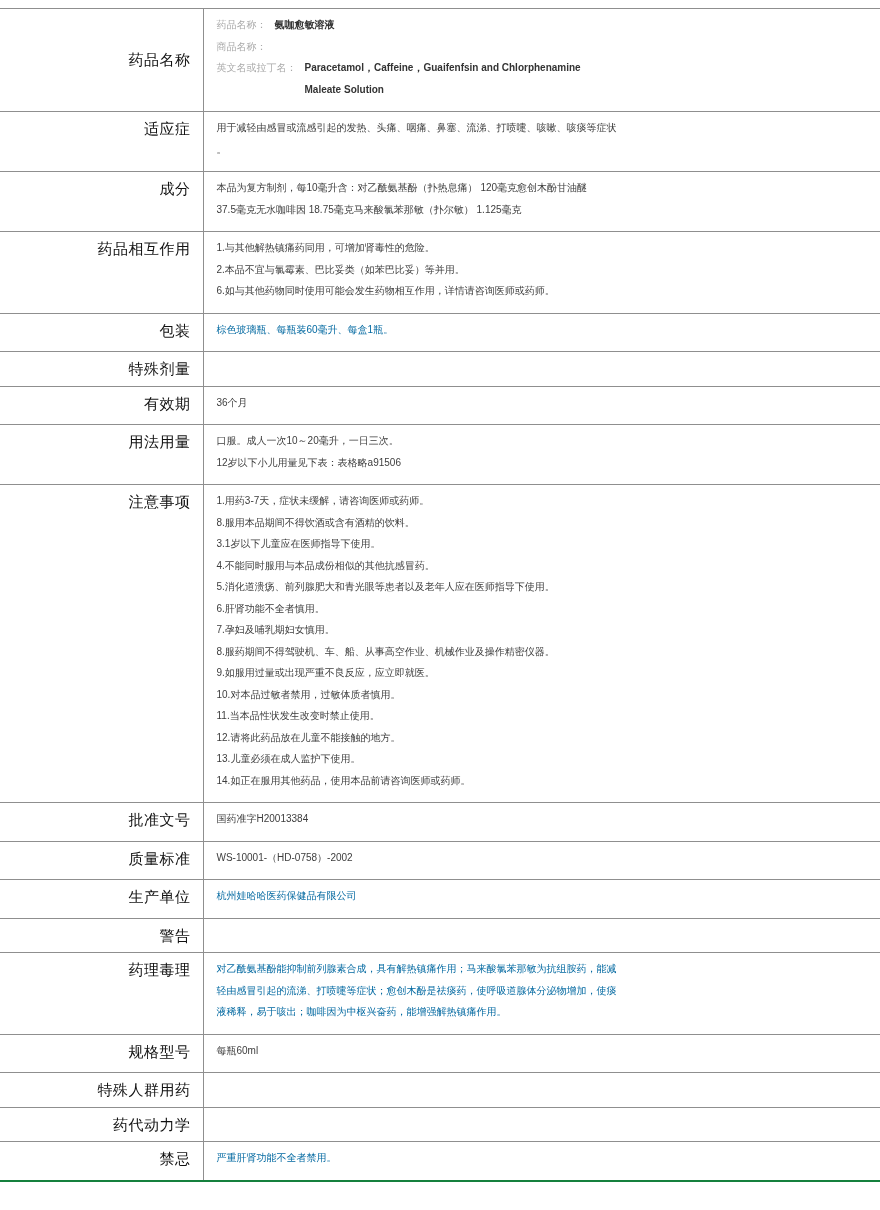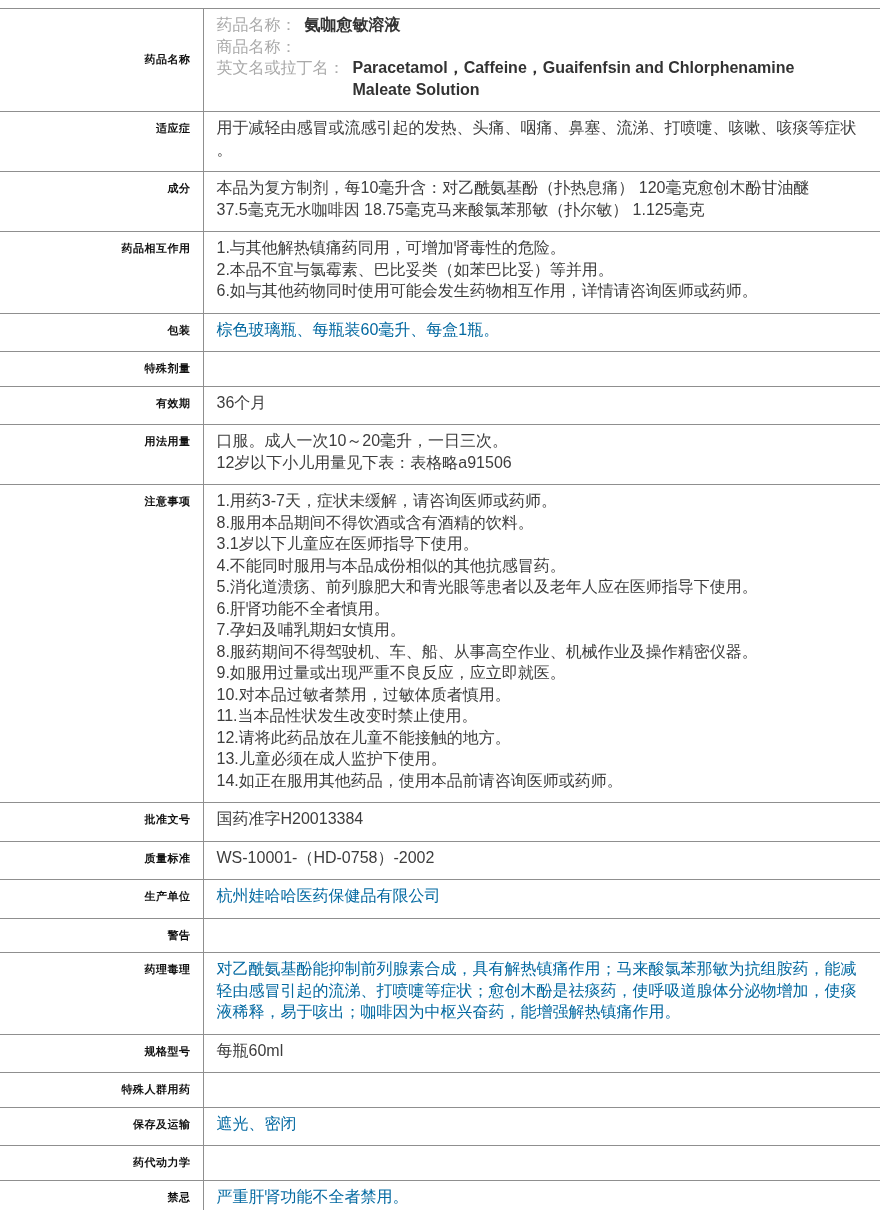--- a/index.html
+++ b/index.html
@@ -27,33 +27,33 @@
   table.drug-table tr:last-child {
     border-bottom: 2px solid #15803d;
   }
   table.drug-table th {
     width: 203px;
     box-sizing: border-box;
     border-right: 1px solid #8f8f8f;
     vertical-align: top;
     text-align: right;
     padding: 6px 12px 6px 0;
-    font-size: 11px;
-    font-weight: bold;
+    font-size: 15px;
+    font-weight: normal;
     color: #111111;
     line-height: 21.5px;
     letter-spacing: 0.5px;
   }
   table.drug-table tr:first-child th {
     vertical-align: middle;
   }
   table.drug-table td {
     vertical-align: top;
     padding: 5px 10px 11px 13px;
-    font-size: 16px;
+    font-size: 10px;
     color: #3d3d3d;
     line-height: 21.5px;
     margin-top: 24px;
   }
   table.drug-table tr.muted td {
     color: #0369a1;
   }
   .content-line {
     min-height: 21.5px;
     white-space: pre-wrap;
@@ -204,26 +204,20 @@
         <tr>
           <th>规格型号</th>
           <td>
             <div class="content-line">每瓶60ml</div>
           </td>
         </tr>
         <tr>
           <th>特殊人群用药</th>
           <td></td>
         </tr>
-        <tr class="muted">
-          <th>保存及运输</th>
-          <td>
-            <div class="content-line">遮光、密闭</div>
-          </td>
-        </tr>
         <tr>
           <th>药代动力学</th>
           <td></td>
         </tr>
         <tr class="muted">
           <th>禁忌</th>
           <td>
             <div class="content-line">严重肝肾功能不全者禁用。</div>
           </td>
         </tr>

